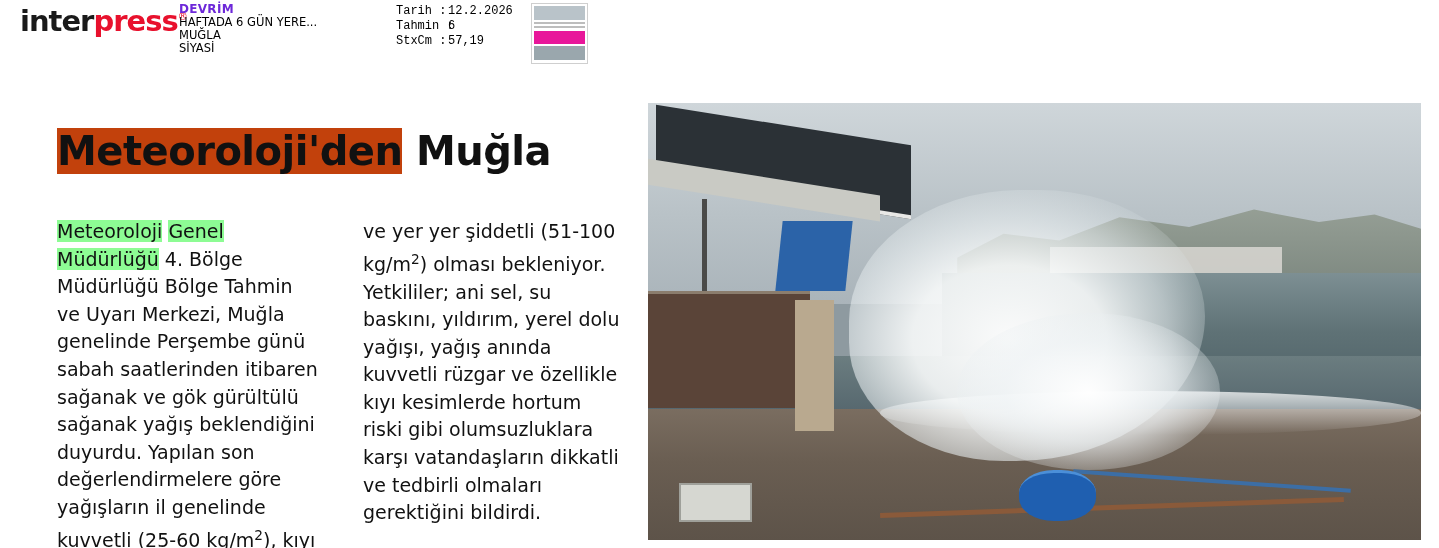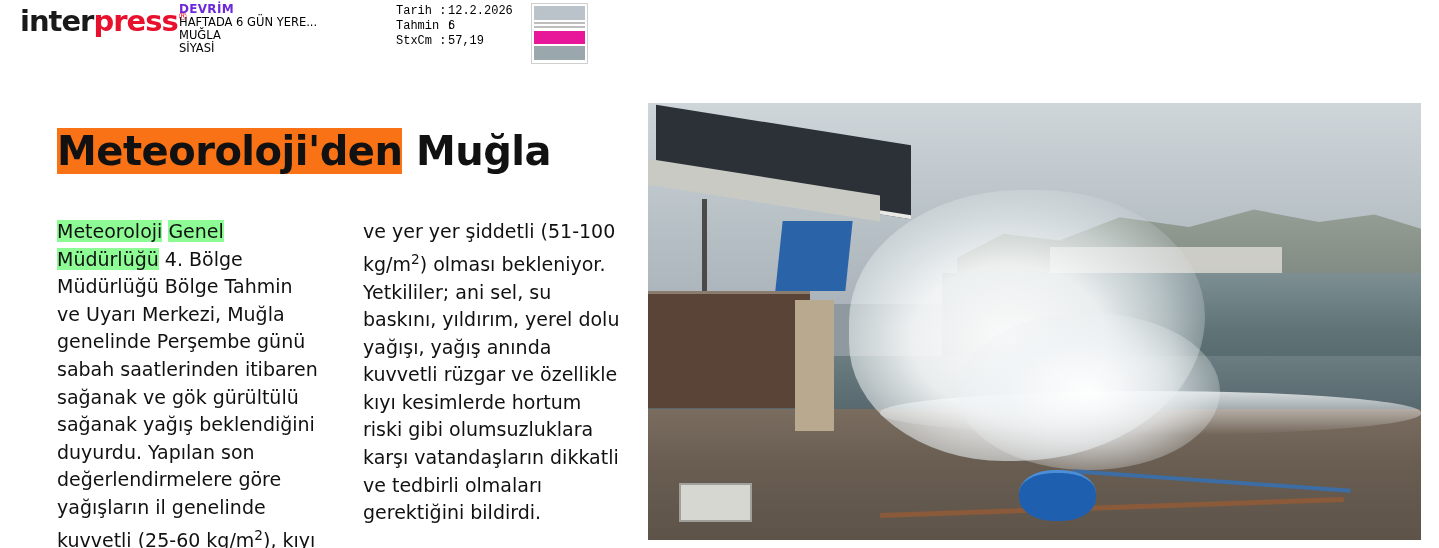--- a/index.html
+++ b/index.html
@@ -110,21 +110,21 @@
     top: 95px;
     width: 600px;
     font-family: "DejaVu Sans", sans-serif;
     font-size: 40px;
     font-weight: bold;
     line-height: 59px;
     color: #111111;
     letter-spacing: -0.5px;
   }
   .hl-hi {
-    background: #f97316;
+    background: #c2410c;
   }
 
   
   .col {
     position: absolute;
     top: 218px;
     width: 262px;
     font-size: 19px;
     line-height: 27.6px;
     color: #111111;

